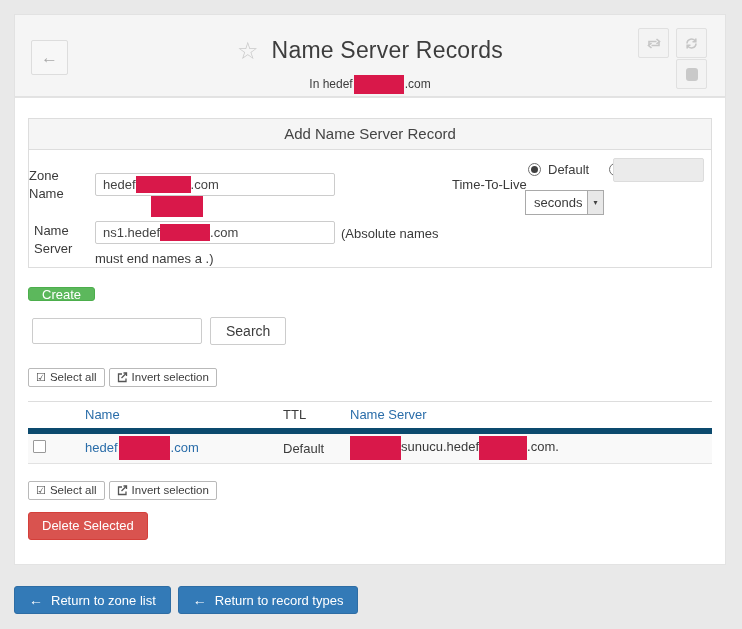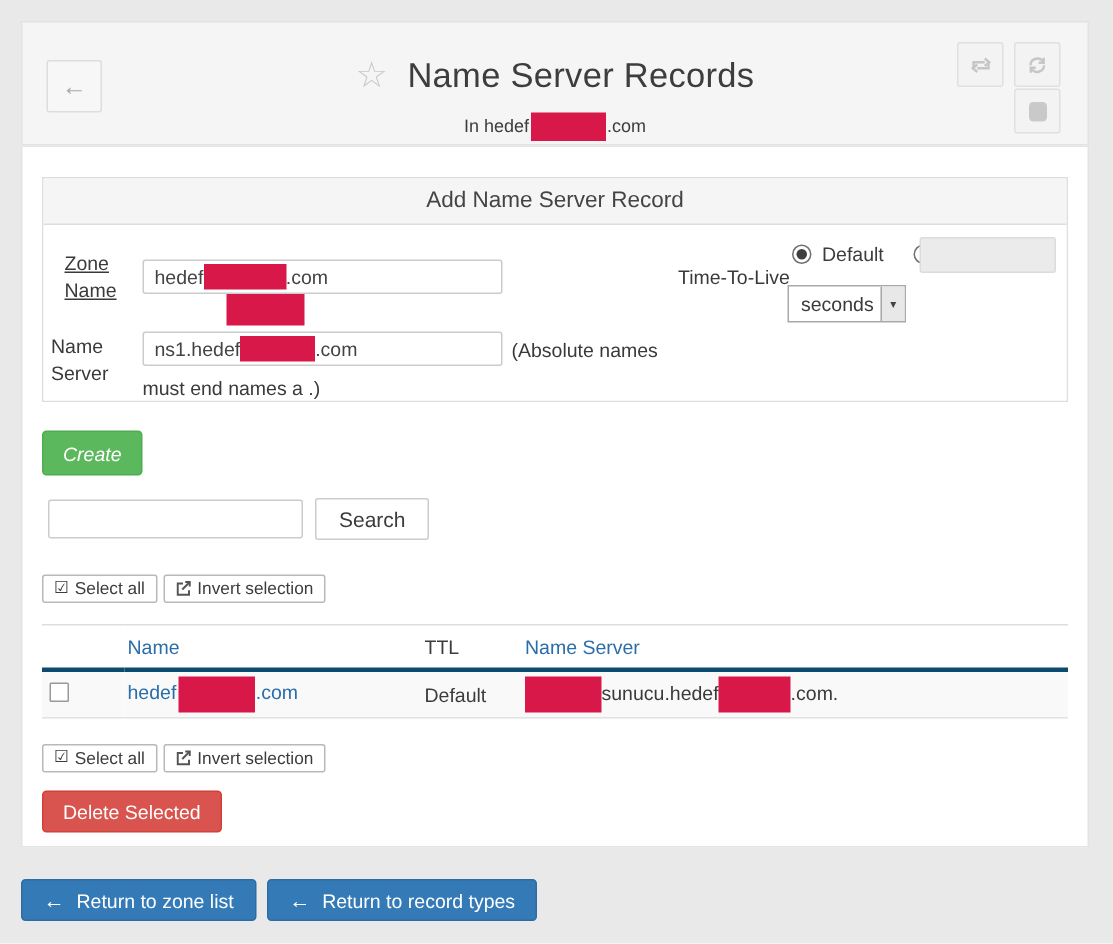--- a/index.html
+++ b/index.html
@@ -53,21 +53,21 @@
   }
 
   
   .form-box { border:1px solid #ddd; }
   .form-box-header {
     background:#f5f5f5; border-bottom:1px solid #ddd;
     text-align:center; font-size:15px; color:#444; padding:6px 0 7px;
   }
   .form-box-body { position:relative; height:117px; background:#fff; }
   .fld-label { position:absolute; width:52px; line-height:18px; color:#3a3a3a; }
-  .lbl-zone { left:14px; top:17px;text-decoration:underline; }
+  .lbl-zone { left:0; top:17px; }
   .lbl-ns   { left:5px; top:72px; }
   .fake-input {
     position:absolute; height:23px; border:1px solid #ccc; border-radius:2px;
     background:#fff; display:flex; align-items:center; padding:0 7px;
     color:#444; font-size:13px; white-space:nowrap;
   }
   .input-zone { left:66px; top:23px; width:240px; }
   .input-ns   { left:66px; top:71px; width:240px;align-items:center; }
   .input-zone .redaction { width:55px; height:17px; }
   .input-ns   .redaction { width:50px; height:17px; }
@@ -91,22 +91,22 @@
   }
   .ttl-select .sel-text { flex:1; display:flex; align-items:center; padding-left:8px; color:#3a3a3a; }
   .ttl-select .sel-arrow {
     width:16px; background:#e8e8e8; border-left:1px solid #a9a9a9;
     display:flex; align-items:center; justify-content:center; font-size:8px; color:#444;
   }
 
   
   .create-btn {
     margin-top:19px; display:inline-flex; align-items:center;
-    height:30px; padding:0 13px; background:#5cb85c; border:1px solid #4cae4c;
-    border-radius:3px; color:#fff; font-size:13px; cursor:pointer;font-style:italic;
+    height:14px; padding:0 13px; background:#5cb85c; border:1px solid #4cae4c;
+    border-radius:3px; color:#fff; font-size:13px; cursor:pointer;
   }
 
   
   .search-row { margin-top:15px; display:flex; align-items:center; }
   .search-label { font-weight:bold; color:#3a3a3a; }
   .search-input {
     margin-left:4px; width:170px; height:26px; border:1px solid #ccc; border-radius:2px;
     font-family:"Liberation Sans",sans-serif; font-size:13px; padding:0 6px; color:#444;
     outline:none; background:#fff;
   }
@@ -122,21 +122,21 @@
     height:19px; display:inline-flex; align-items:center; gap:4px;
     border:1px solid #b9b9b9; border-radius:2px; background:#fff;
     padding:0 7px; font-size:11.5px; color:#3c3c3c; cursor:pointer;
   }
   .mini-btn .uicon { font-size:11px; line-height:11px; }
   .mini-btn svg { stroke:#555; fill:none; stroke-width:1.3; }
 
   
   .records-table { margin-top:14px; width:100%; border-collapse:collapse; }
   .records-table th, .records-table td { text-align:left; font-weight:normal; }
-  .records-table thead tr { border-top:1px solid #ddd; border-bottom:3px solid #0c4a6e; height:30px; }
+  .records-table thead tr { border-top:1px solid #ddd; border-bottom:6px solid #0c4a6e; height:30px; }
   .records-table tbody tr { border-bottom:1px solid #e2e2e2; height:32px; background:#f9f9f9; }
   .col-check { width:55px; padding-left:5px; }
   .col-name  { width:195px; padding-left:2px; }
   .col-ttl   { width:72px;  padding-left:5px; }
   .link { color:#2a6da9; text-decoration:none; cursor:pointer; }
   .checkbox { width:13px; height:13px; border:1px solid #999; background:#fff; display:inline-block; border-radius:1px; }
   .cell-name .redaction { width:51px; height:24px; margin:0 1px; }
   .cell-ns .redaction { height:24px; margin:0; }
   .cell-ns .red-1 { width:51px; }
   .cell-ns .red-2 { width:48px; }

